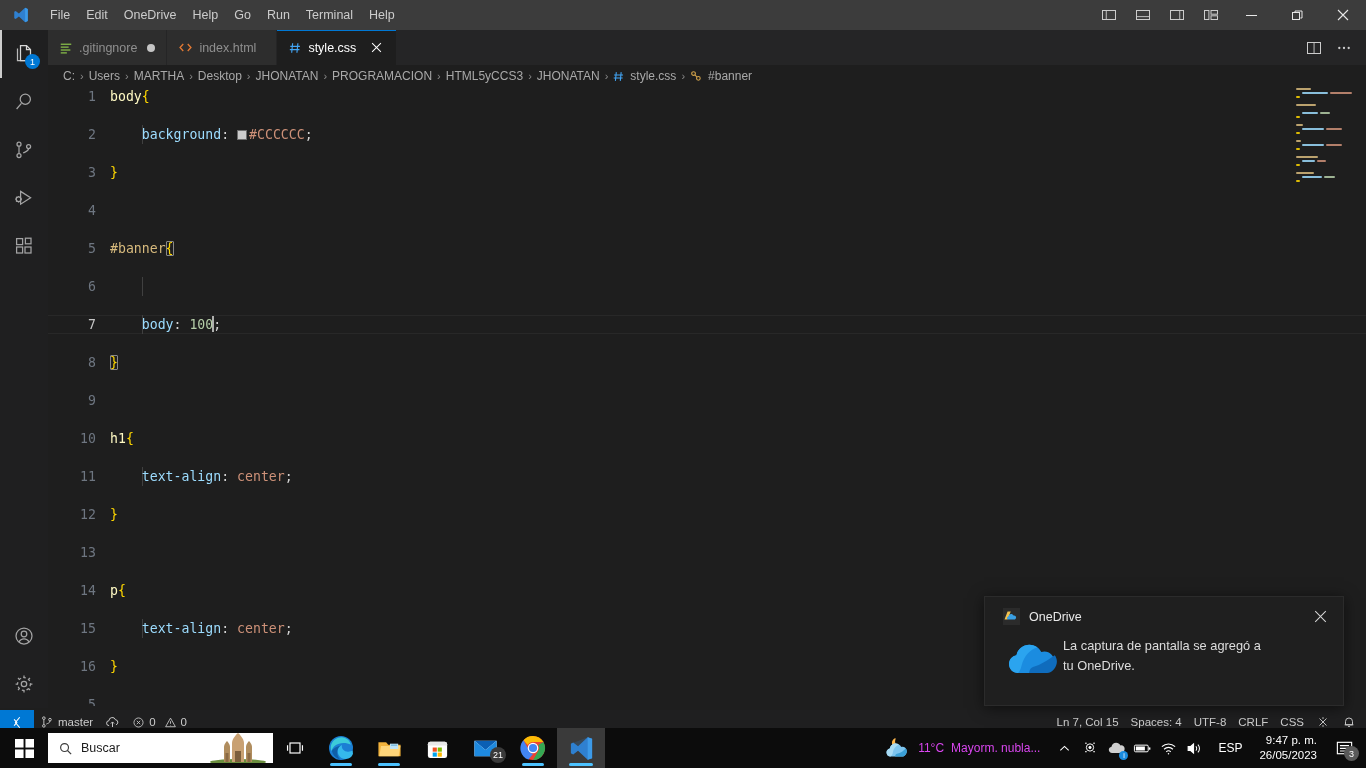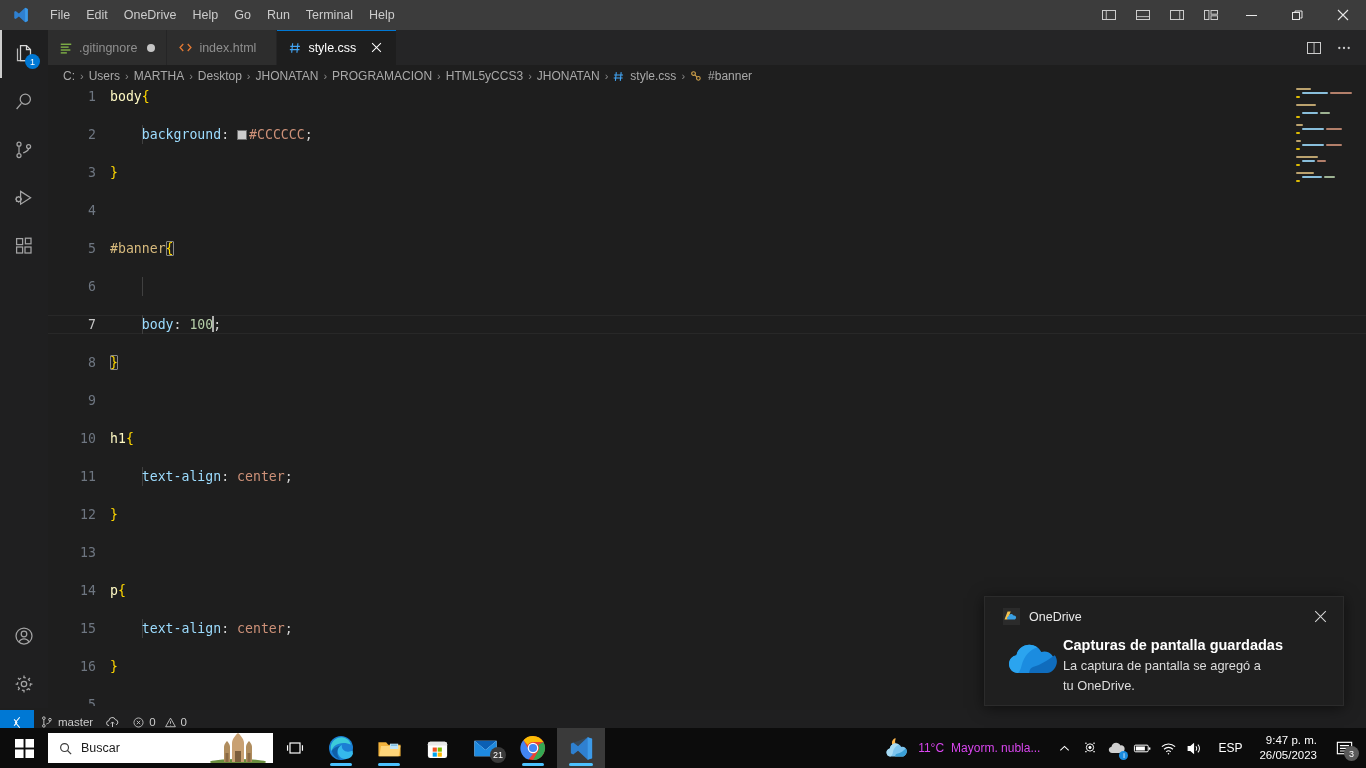--- a/index.html
+++ b/index.html
@@ -663,21 +663,20 @@
     </div>
     <div class="toast-body">
       <span class="toast-logo icon">
         <svg width="60" height="40" viewBox="0 0 60 40">
           <path d="M17 34c-5 0-9-4-9-9 0-4.4 3.2-8.1 7.4-8.8 1.3-6 6.6-10.4 13-10.4 5.2 0 9.7 3 11.9 7.3 1-.3 2-.5 3.1-.5 5.5 0 9.9 4.5 9.9 10s-4.4 11.4-9.9 11.4z" fill="#1b8ce0"></path>
           <path d="M17 34c-5 0-9-4-9-9 0-4.4 3.2-8.1 7.4-8.8 1.3-6 6.6-10.4 13-10.4 3 0 5.8 1 8 2.7C30 9.9 23 16.4 20.6 26.6 19.6 30.6 18.5 33 17 34z" fill="#2ba4ef"></path>
           <path d="M28 34h18c5.5 0 9.9-5.9 9.9-11.4 0-2.4-.8-4.6-2.2-6.3C47 20.9 40 25.9 32 28c-2 .5-3.3 2.3-4 6z" fill="#0f6cbd"></path>
         </svg>
       </span>
       <span class="toast-text">
-        <div class="toast-title">Capturas de pantalla guardadas</div>
         <div class="toast-sub">La captura de pantalla se agregó a</div>
         <div class="toast-sub">tu OneDrive.</div>
       </span>
     </div>
   </div>
 
   <div class="statusbar">
     <div class="sb-remote icon">
       <svg width="15" height="15" viewBox="0 0 16 16" fill="none" stroke="#ffffff" stroke-width="1.2">
         <path d="M10.4 2.4 5.8 8l4.6 5.6"></path>
@@ -715,20 +714,44 @@
       <span>0</span>
       <span class="icon" style="margin-left:4px">
         <svg width="13" height="13" viewBox="0 0 16 16" fill="none" stroke="#cccccc" stroke-width="1.05">
           <path d="M8 2.6 14 13.2H2z"></path>
             <path d="M8 6.4v3.2M8 11.1v.5"></path>
         </svg>
       </span>
       <span>0</span>
     </div>
 
+    <div class="sb-right">
+      <div class="sb-item">Ln 7, Col 15</div>
+      <div class="sb-item">Spaces: 4</div>
+      <div class="sb-item">UTF-8</div>
+      <div class="sb-item">CRLF</div>
+      <div class="sb-item">CSS</div>
+      <div class="sb-item">
+        <span class="icon">
+          <svg width="14" height="14" viewBox="0 0 16 16" fill="none" stroke="#cccccc" stroke-width="1.1">
+            <path d="M4 4l8 8M12 4 4 12"></path>
+              <path d="M8 2.5v2M8 11.5v2"></path>
+          </svg>
+        </span>
+      </div>
+      <div class="sb-item">
+        <span class="icon">
+          <svg width="14" height="14" viewBox="0 0 16 16" fill="none" stroke="#cccccc" stroke-width="1.1">
+            <path d="M4 11.2V7.4a4 4 0 0 1 8 0v3.8z"></path>
+              <path d="M3 11.2h10"></path>
+              <path d="M7 13.1h2"></path>
+          </svg>
+        </span>
+      </div>
+    </div>
   </div>
 
   <div class="taskbar">
     <div class="tk-start icon">
       <svg width="19" height="19" viewBox="0 0 20 20" fill="#ffffff">
         <rect x="0" y="0" width="9" height="9"></rect>
           <rect x="11" y="0" width="9" height="9"></rect>
         <rect x="0" y="11" width="9" height="9"></rect>
           <rect x="11" y="11" width="9" height="9"></rect>
       </svg>

